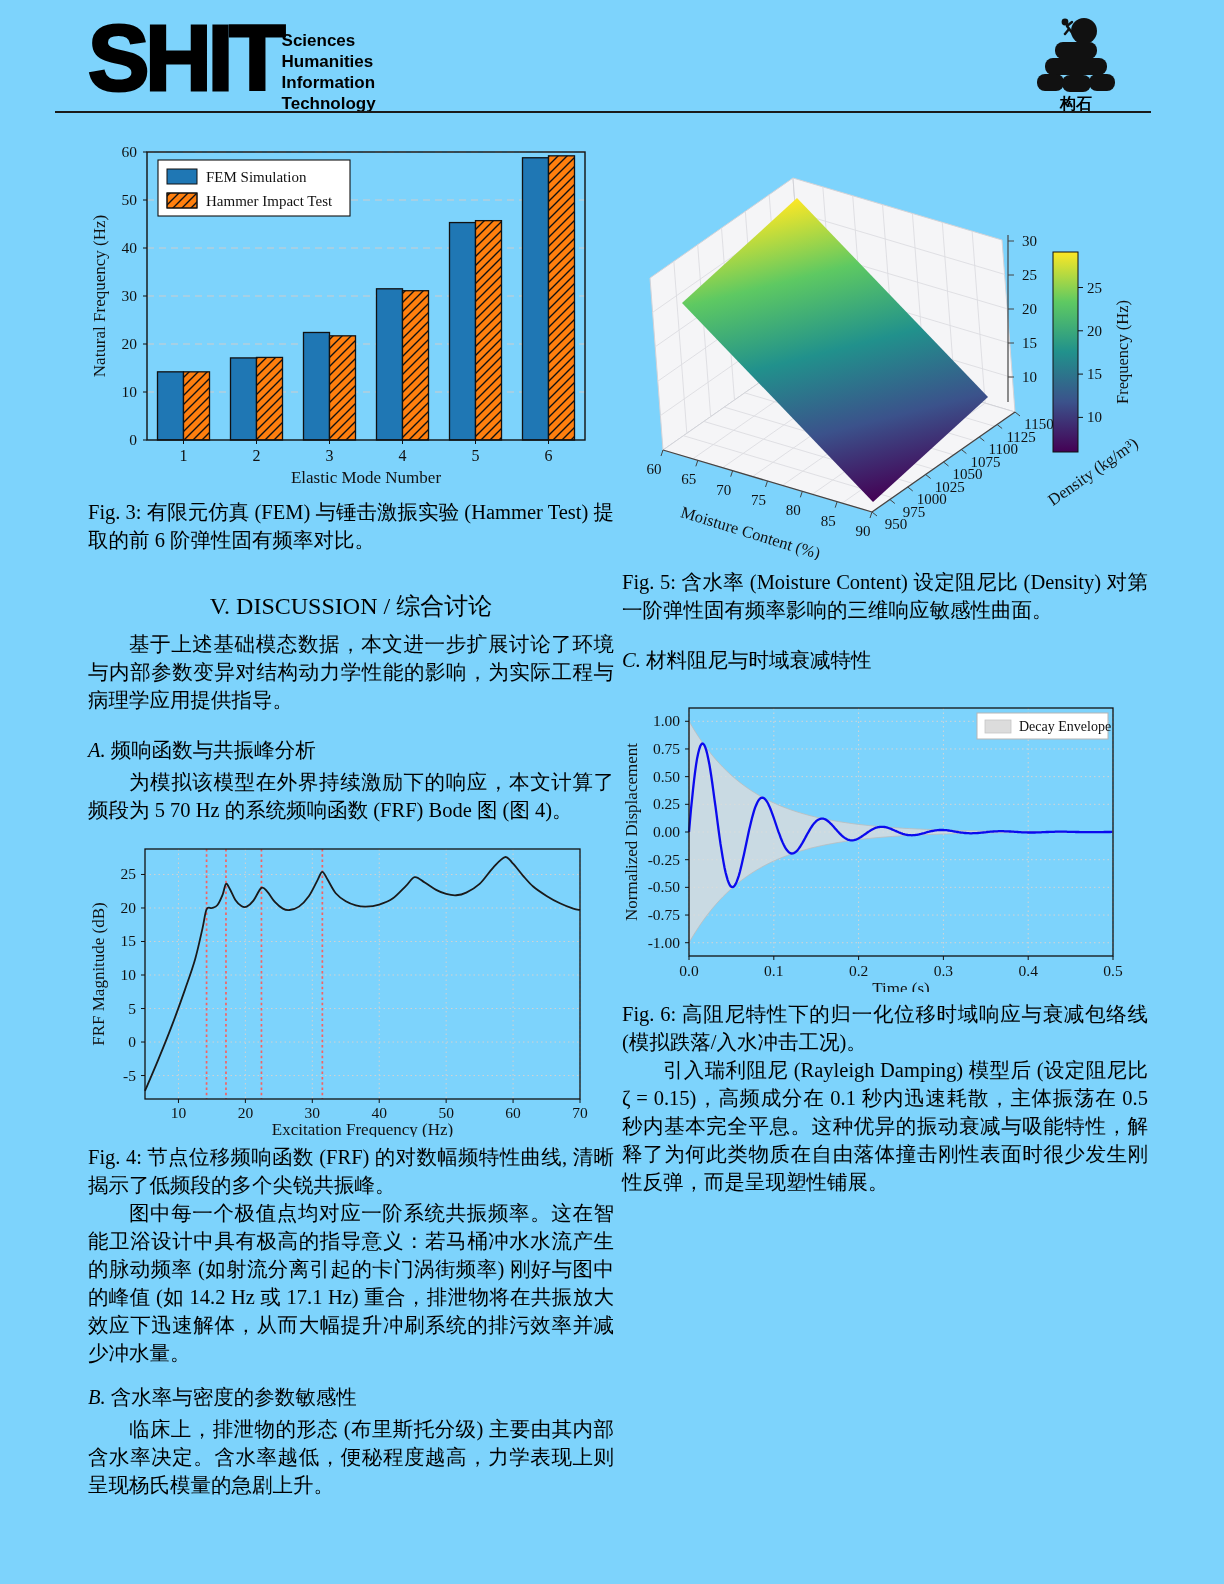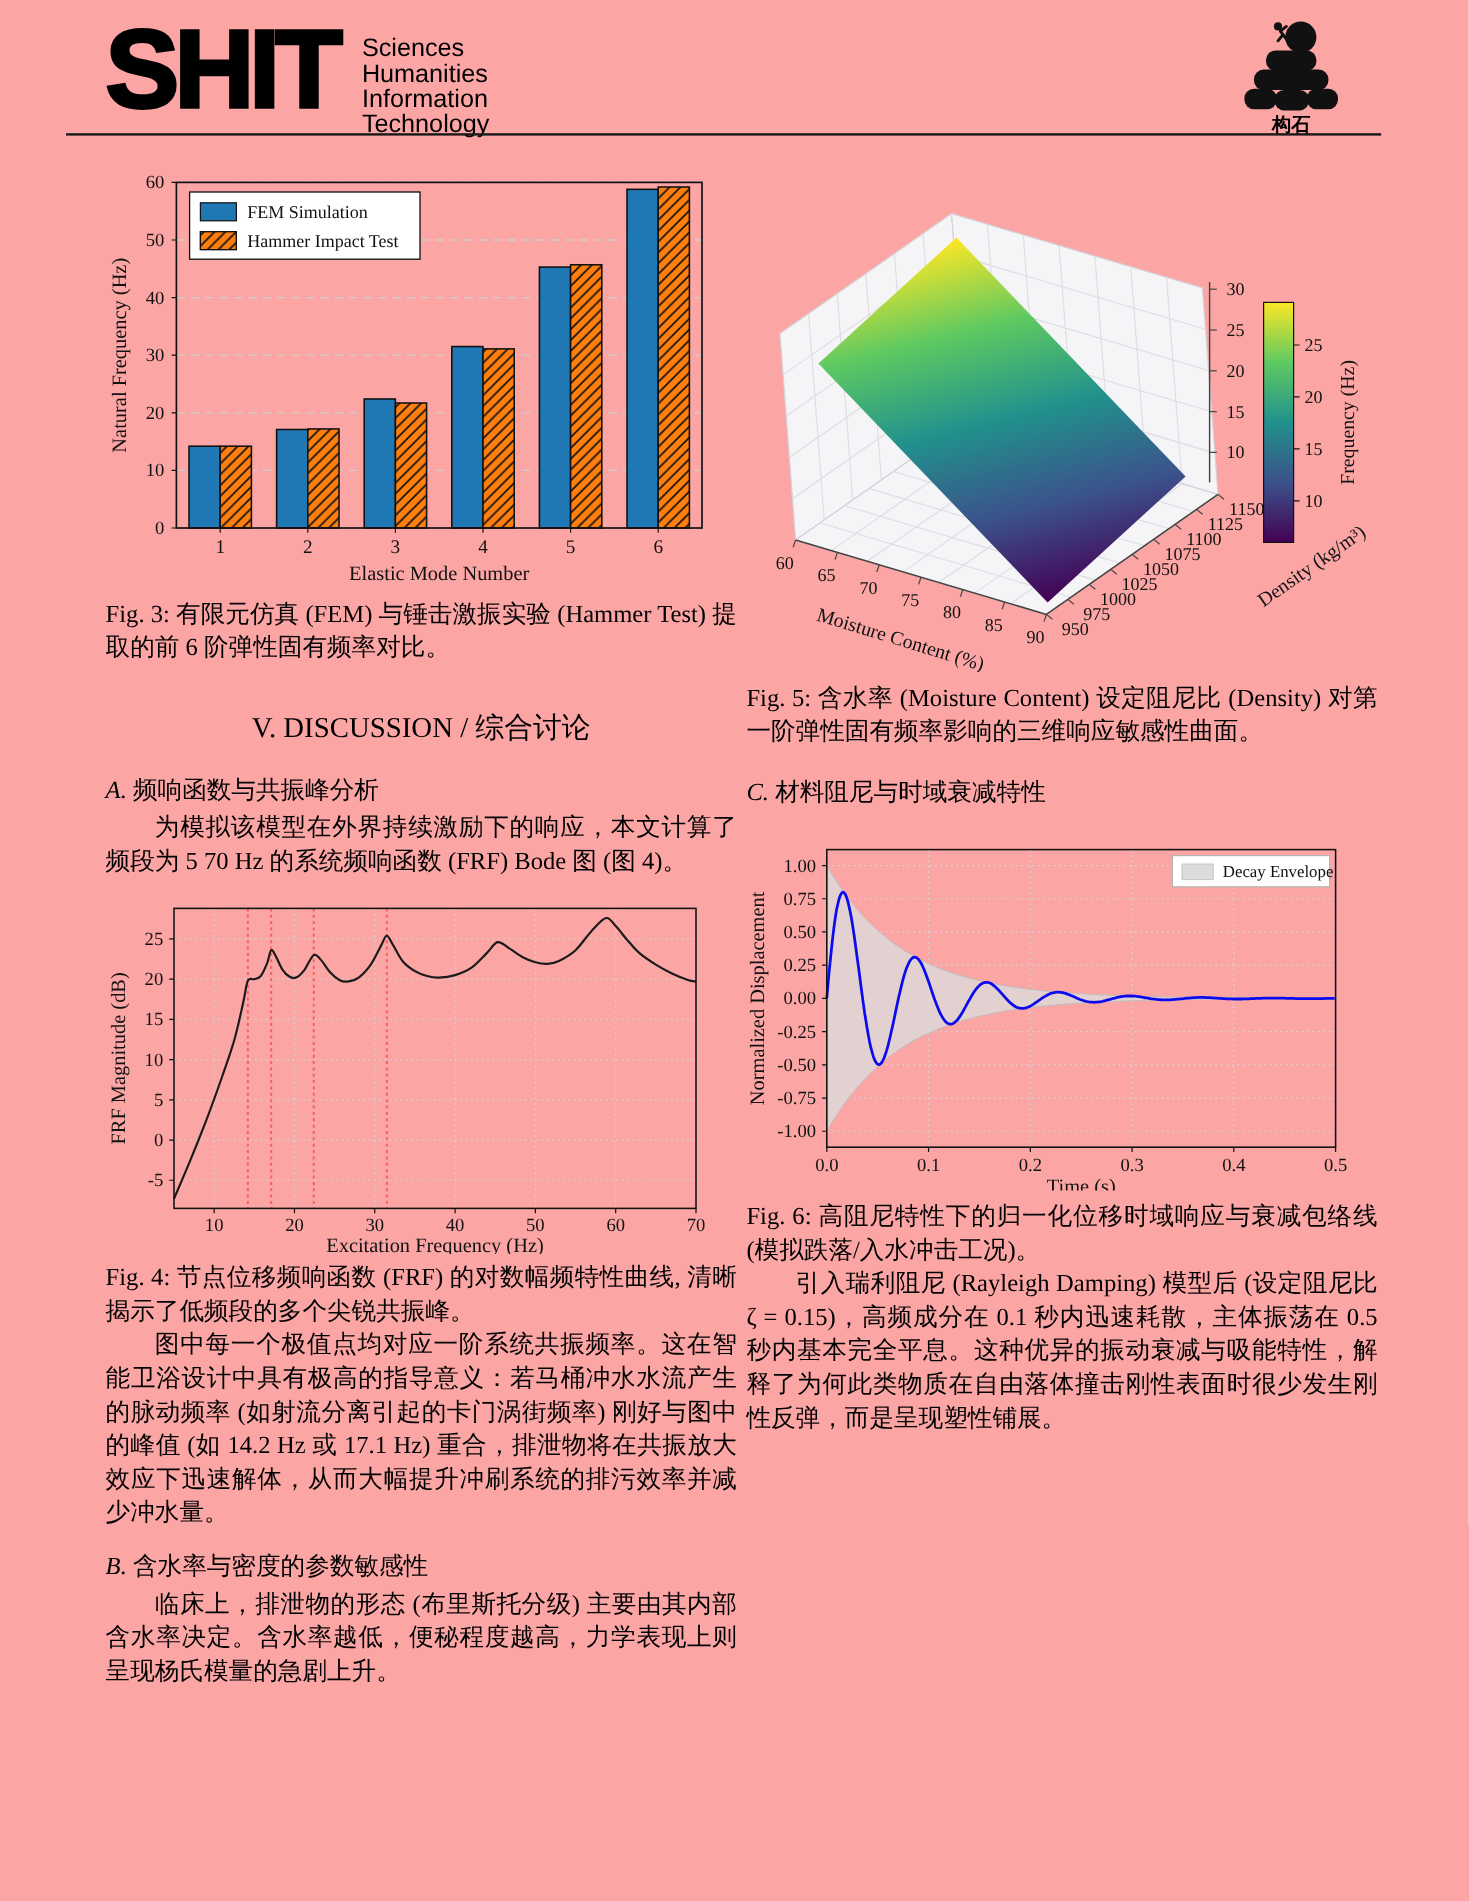--- a/index.html
+++ b/index.html
@@ -1,21 +1,21 @@
 <!DOCTYPE html>
 <html><head>
 <meta charset="utf-8">
 <style>
   html,body{margin:0;padding:0;background:#fff;}
   body{width:1224px;height:1584px;position:relative;font-family:"Liberation Serif","DejaVu Serif",serif;color:#000;overflow:hidden;}
-  .page{position:absolute;inset:0;background:#fca5a5;}
+  .page{position:absolute;inset:0;background:#7dd3fc;}
   
   .hdr{position:absolute;left:88px;top:16px;display:flex;align-items:flex-start;}
   .logo-big{font-family:"Liberation Sans","DejaVu Sans",sans-serif;font-weight:bold;font-size:92px;line-height:84px;letter-spacing:-4px;-webkit-text-stroke:3px #000;}
-  .tagline{margin-left:20px;margin-top:14px;font-family:"Liberation Sans","DejaVu Sans",sans-serif;font-weight:normal;font-size:21px;line-height:21px;}
+  .tagline{margin-top:14px;font-family:"Liberation Sans","DejaVu Sans",sans-serif;font-weight:bold;font-size:17px;line-height:21px;}
   .pub{position:absolute;left:1030px;top:14px;width:92px;text-align:center;}
   .pub-name{font-family:"Liberation Sans","DejaVu Sans",sans-serif;font-weight:bold;font-size:16px;margin-top:0px;}
   .rule{position:absolute;left:55px;top:111px;width:1096px;height:2px;background:#1a1a1a;}
   
   .col{position:absolute;top:140px;width:526px;}
   .col.left{left:88px;}
   .col.right{left:622px;}
   figure{margin:0;}
   svg{display:block;}
   figcaption{font-size:20.5px;line-height:28px;text-align:justify;margin-top:8px;}
@@ -129,20 +129,21 @@
           <rect x="79" y="29" width="30" height="15" fill="#1f77b4" stroke="#111" stroke-width="1"></rect>
           <text x="118" y="41.5" font-size="15" text-anchor="start" fill="#111" font-family="&quot;Liberation Serif&quot;,&quot;DejaVu Serif&quot;,serif">FEM Simulation</text>
           <rect x="79" y="53" width="30" height="15" fill="#ff7f0e" stroke="#111" stroke-width="1"></rect>
           <rect x="79" y="53" width="30" height="15" fill="url(#hp)" stroke="#111" stroke-width="1"></rect>
           <text x="118" y="65.5" font-size="15" text-anchor="start" fill="#111" font-family="&quot;Liberation Serif&quot;,&quot;DejaVu Serif&quot;,serif">Hammer Impact Test</text>
         </svg>
       <figcaption>Fig. 3: 有限元仿真 (FEM) 与锤击激振实验 (Hammer Test) 提取的前 6 阶弹性固有频率对比。</figcaption>
     </figure>
 
     <h2 class="sec">V. DISCUSSION / 综合讨论</h2>
+    <p class="body">基于上述基础模态数据，本文进一步扩展讨论了环境与内部参数变异对结构动力学性能的影响，为实际工程与病理学应用提供指导。</p>
 
     <h3 class="sub"><span class="pfx">A.</span> <span>频响函数与共振峰分析</span></h3>
     <p class="body">为模拟该模型在外界持续激励下的响应，本文计算了频段为 5 70 Hz 的系统频响函数 (FRF) Bode 图 (图 4)。</p>
 
     <figure class="mt8">
       <svg id="fig4-svg" width="526" height="305">
           <line x1="90.46153846153845" y1="17" x2="90.46153846153845" y2="267" stroke="#d2d2d2" stroke-width="1" stroke-dasharray="1.5 3"></line>
           <line x1="157.3846153846154" y1="17" x2="157.3846153846154" y2="267" stroke="#d2d2d2" stroke-width="1" stroke-dasharray="1.5 3"></line>
           <line x1="224.30769230769232" y1="17" x2="224.30769230769232" y2="267" stroke="#d2d2d2" stroke-width="1" stroke-dasharray="1.5 3"></line>
           <line x1="291.2307692307692" y1="17" x2="291.2307692307692" y2="267" stroke="#d2d2d2" stroke-width="1" stroke-dasharray="1.5 3"></line>

